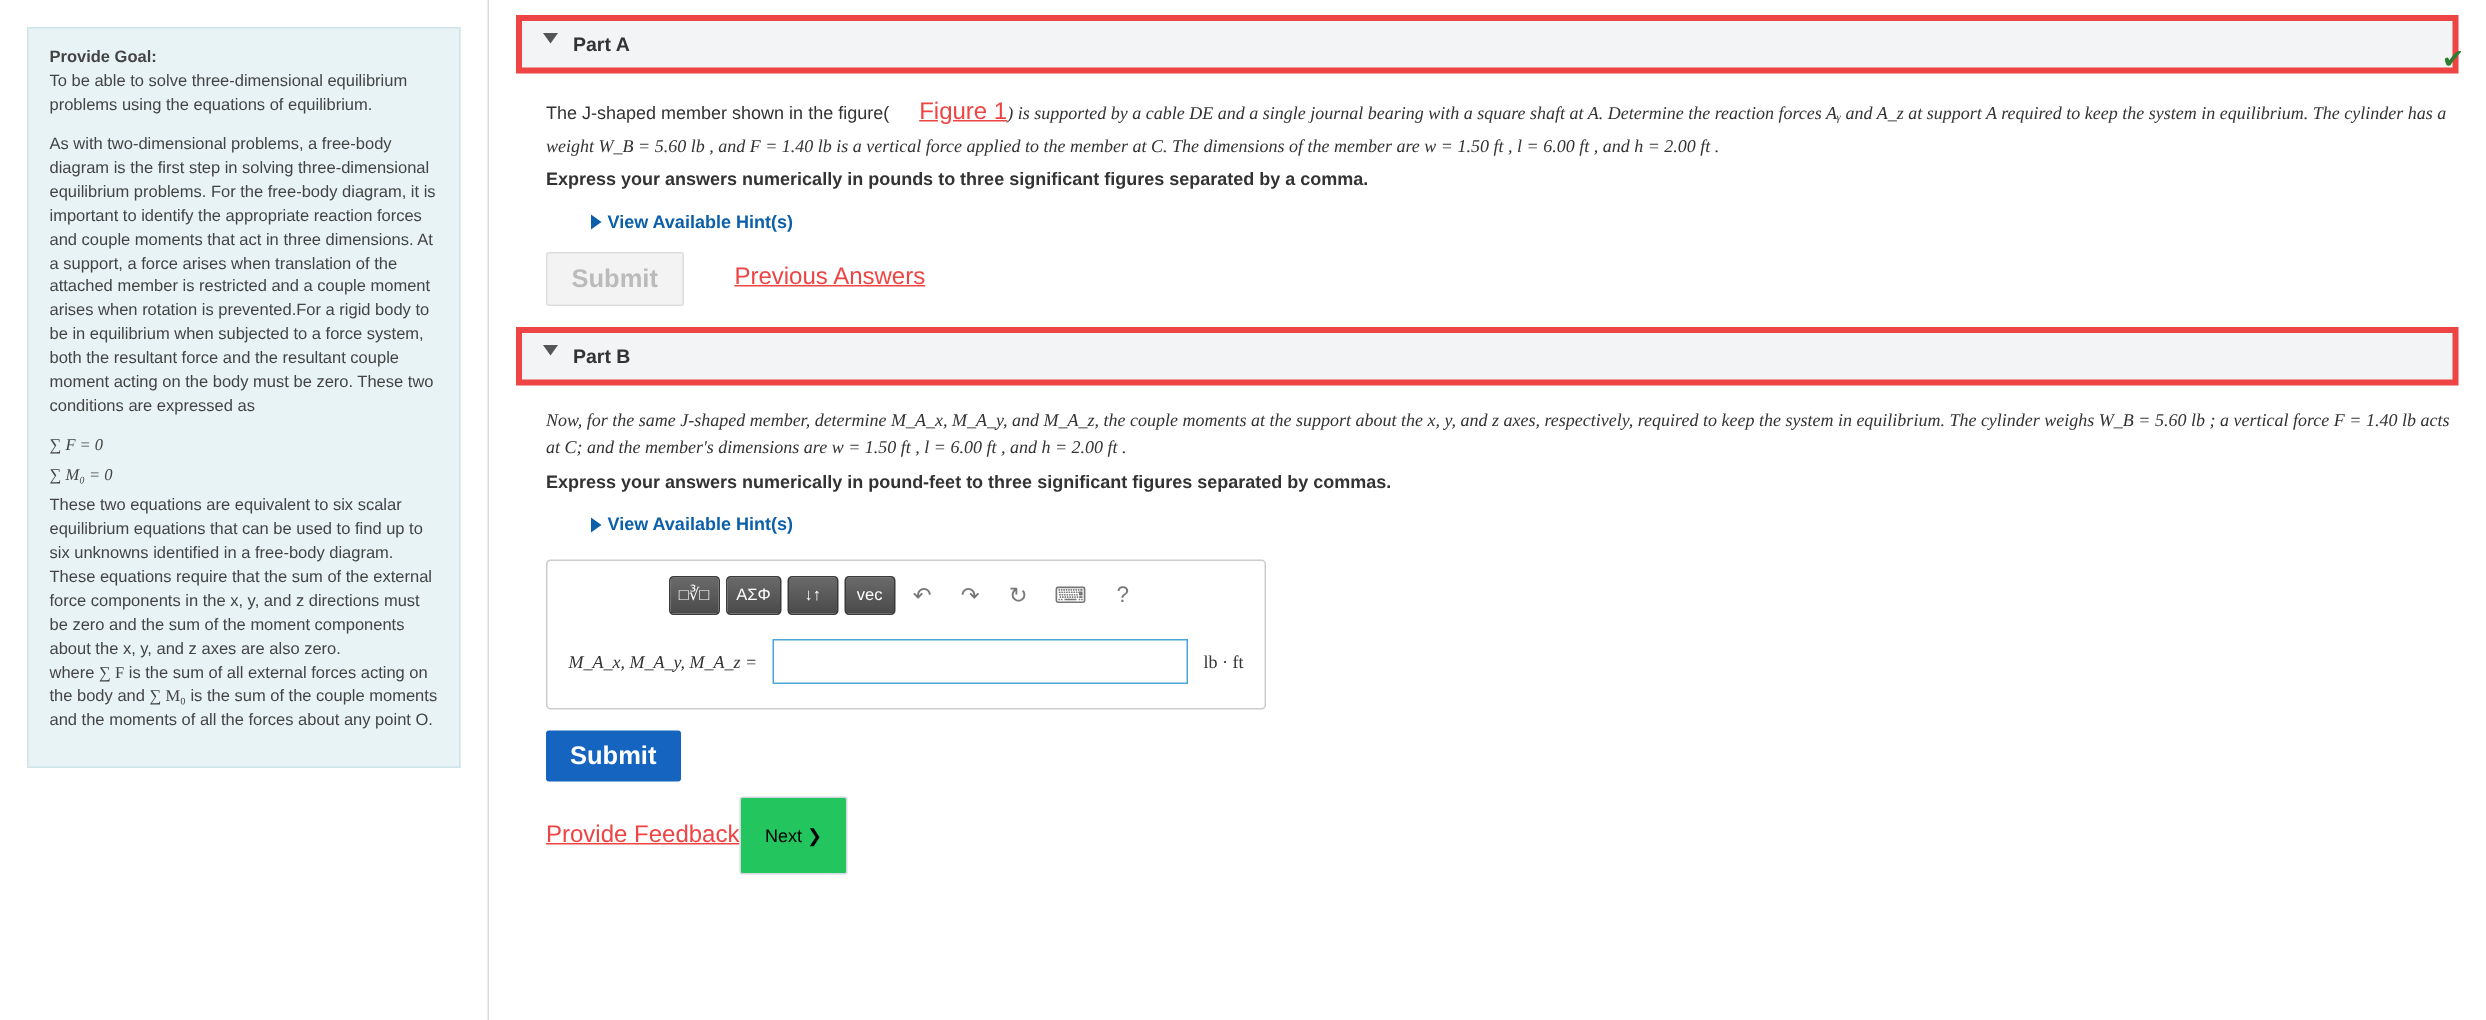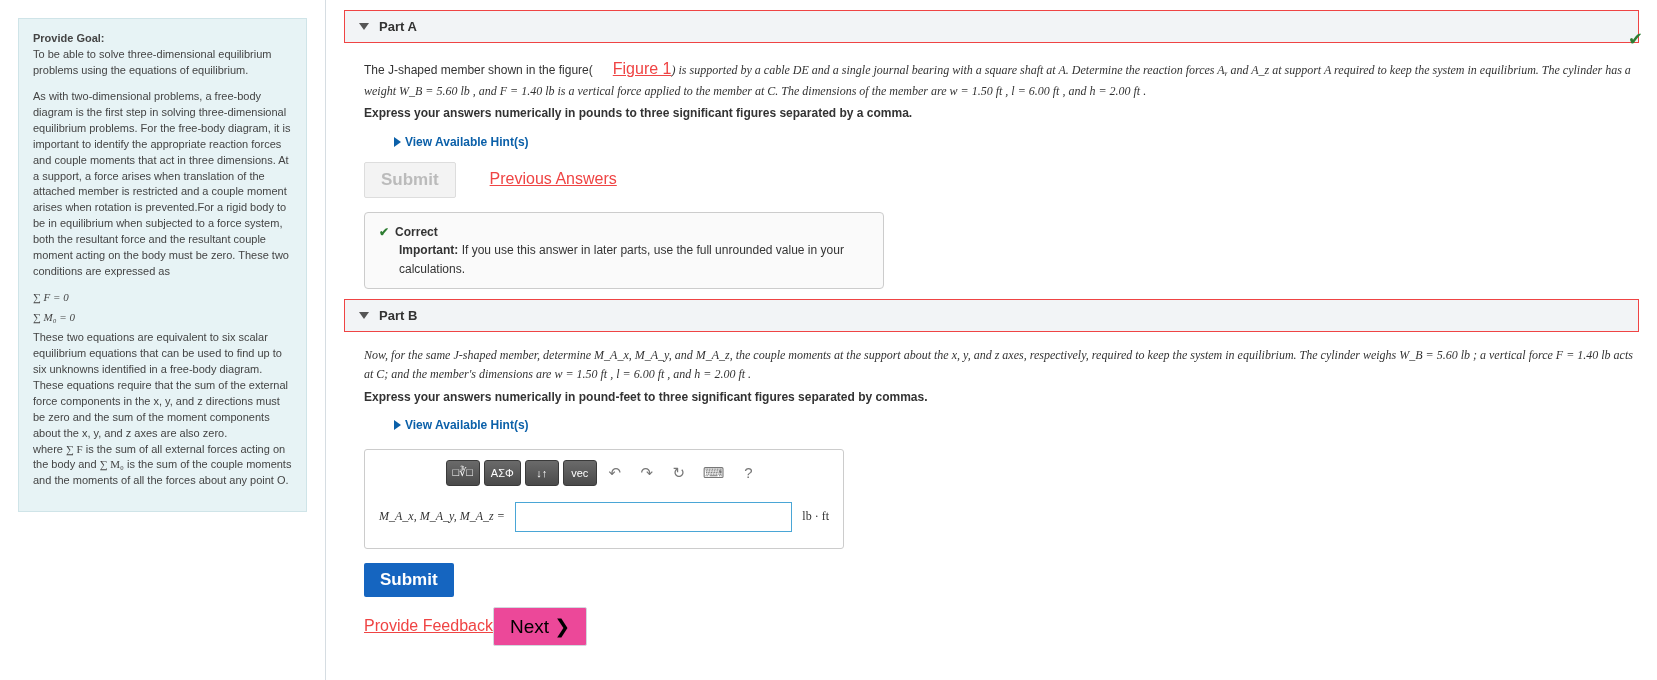--- a/index.html
+++ b/index.html
@@ -40,25 +40,24 @@
   
   .content {
     flex: 1;
     border-left: 1px solid #d6dde2;
     padding: 0 18px 0 18px;
     position: relative;
     overflow: hidden;
   }
   .part-header {
     background: #f2f4f6;
-    border: 1px solid #ef4444;
+    border: 4px solid #ef4444;
     padding: 8px 14px;
     margin: 10px 0 14px 0;
     display: flex;
-    align-items: center;
     gap: 10px;
     font-weight: bold;
     font-size: 13px;
     position: relative;
   }
   .tri-down {
     width: 0; height: 0;
     border-left: 5px solid transparent;
     border-right: 5px solid transparent;
     border-top: 7px solid #555;
@@ -178,24 +177,24 @@
   .unit { font-family: "Times New Roman", serif; }
 
   .footer-row {
     display: flex;
     justify-content: flex-start;
     align-items: center;
     margin-top: 10px;
     padding-right: 4px;
   }
   .next-btn {
-    background: #ec4899;
+    background: #22c55e;
     border: 1px solid #d2d8dd;
-    padding: 7px 16px;
-    font-size: 19px;
+    padding: 18px 16px;
+    font-size: 12px;
     cursor: pointer;
     border-radius: 2px;
   }
 </style>
 </head>
 <body>
 
 <div class="side">
   <div class="info-box">
     <p><strong>Provide Goal:</strong><br>
@@ -231,26 +230,20 @@
       <span class="tri-right"></span>
       <span>View Available Hint(s)</span>
     </div>
 
 
     <div class="btn-row">
       <button class="submit-btn" disabled="">Submit</button>
       <a class="link">Previous Answers</a>
     </div>
 
-    <div class="correct-box">
-      <div><span class="chk">✔</span><span class="ttl">Correct</span></div>
-      <div style="margin-left:20px;">
-        <strong>Important:</strong><span> If you use this answer in later parts, use the full unrounded value in your calculations.</span>
-      </div>
-    </div>
   </div>
 
   <div class="part-header">
     <span class="tri-down"></span>
     <span>Part B</span>
   </div>
 
   <div class="part-body">
     <p class="vardim">Now, for the same J-shaped member, determine M_A_x, M_A_y, and M_A_z, the couple moments at the support about the x, y, and z axes, respectively, required to keep the system in equilibrium.  The cylinder weighs W_B = 5.60 lb ; a vertical force F = 1.40 lb acts at C; and the member's dimensions are w = 1.50 ft , l = 6.00 ft , and h = 2.00 ft .</p>
     <p><strong>Express your answers numerically in pound-feet to three significant figures separated by commas.</strong></p>

